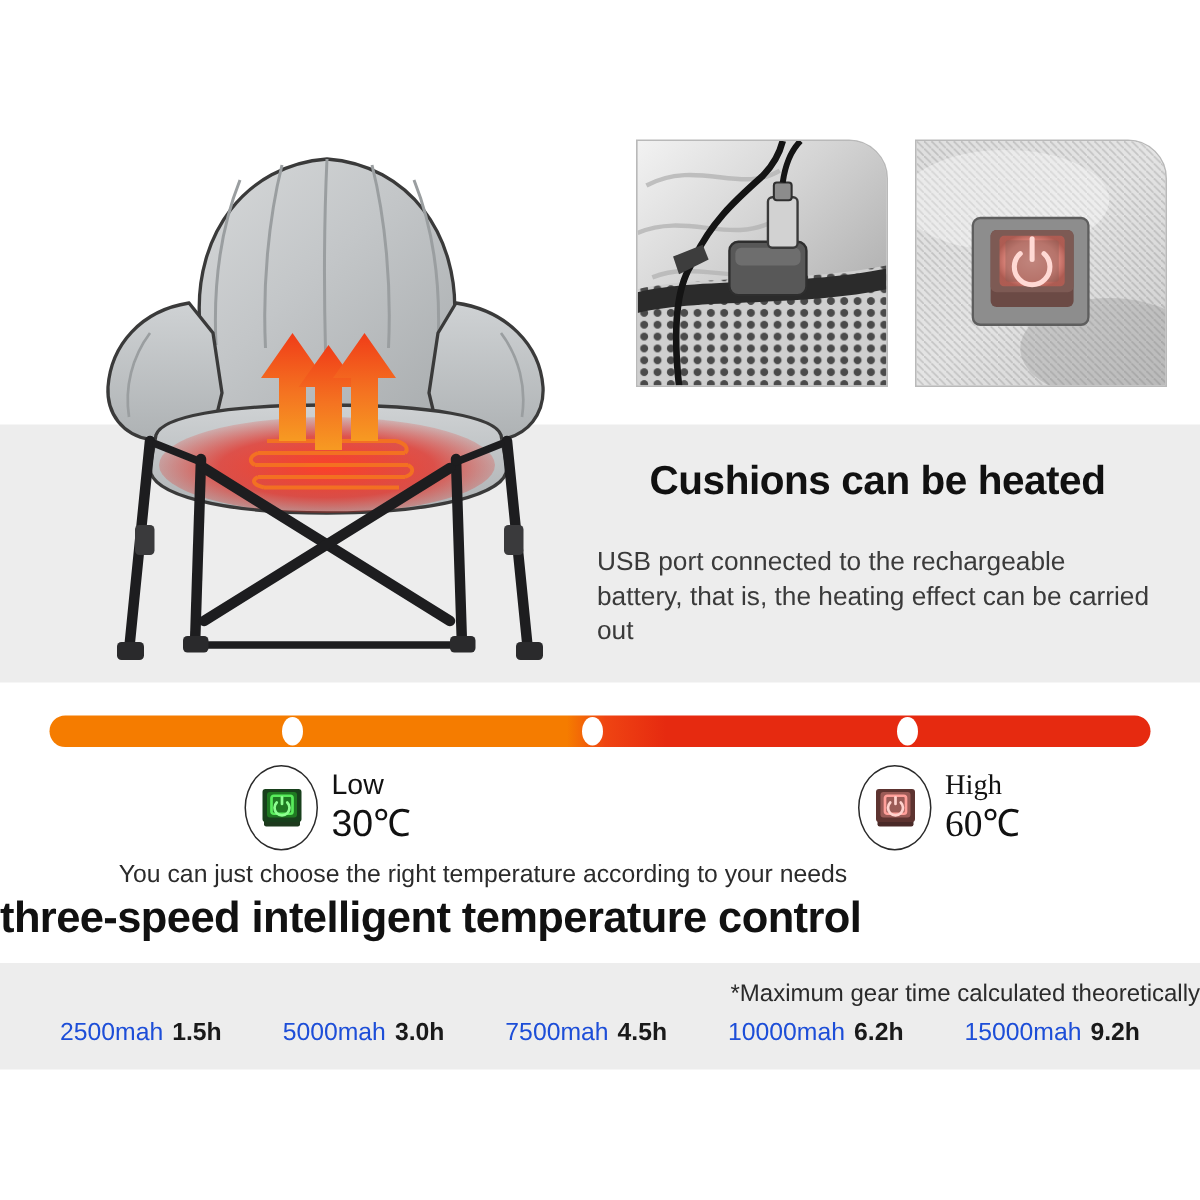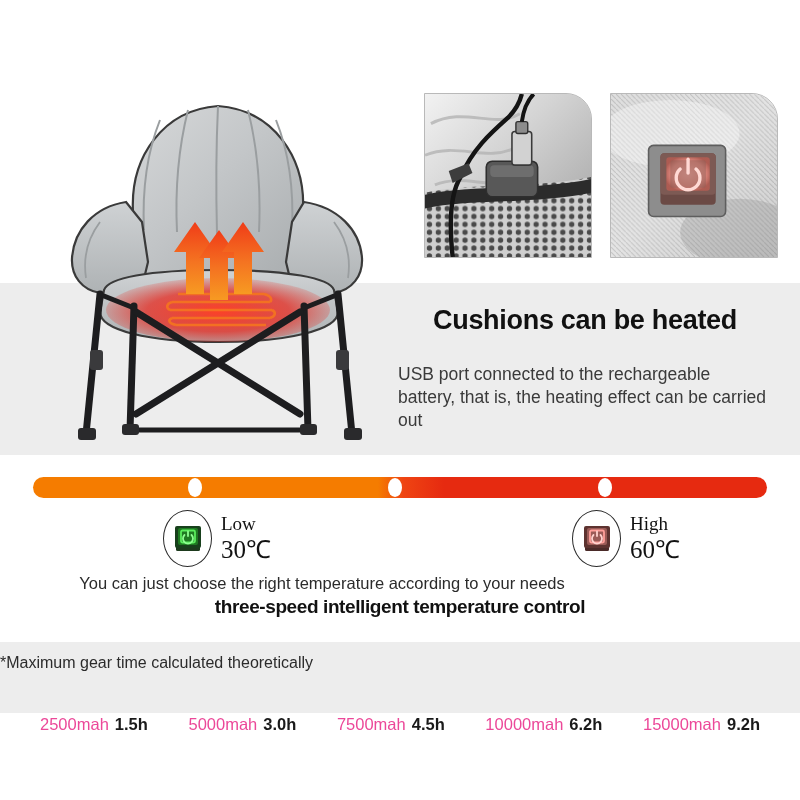--- a/index.html
+++ b/index.html
@@ -63,52 +63,52 @@
     background: #ffffff; border-radius: 50%;
   }
   .dot-low    { left: 188px; }
   .dot-middle { left: 388px; }
   .dot-high   { left: 598px; }
 
   
   .level {
     position: absolute; top: 510px; display: flex; align-items: center; gap: 9px;
   }
-  .lv-low    { left: 163px; font-family: Liberation Serif, serif; }
+  .lv-low    { left: 163px; }
   .lv-middle { left: 373px; }
   .lv-high   { left: 572px; font-family: Liberation Serif, serif; }
   .level-oval {
     width: 49px; height: 57px; border: 1.4px solid #2a2a2a; border-radius: 50%;
     display: flex; align-items: center; justify-content: center; flex: 0 0 auto;
   }
   .level-text { line-height: 1.16; }
   .level-name { font-size: 19px; color: #111; }
   .level-temp { font-size: 25px; color: #111; }
 
   
   .note-choose {
     position: absolute; left: 0; top: 574px; width: 644px; text-align: center;
     font-size: 16.5px; color: #2b2b2b;
   }
   .tagline {
-    position: absolute; left: 0; top: 596px; width: 800px; text-align: center;
-    font-size: 19px; font-weight: bold; color: #111; letter-spacing: -0.4px;
+    position: absolute; left: 0; top: 596px; width: 800px; text-align: left;
+    font-size: 29px; font-weight: bold; color: #111; letter-spacing: -0.4px;
   }
 
   
   .battery-note {
-    position: absolute; left: 0; top: 654px; width: 800px; text-align: left;
+    position: absolute; left: 0; top: 654px; width: 800px; text-align: right;
     font-size: 16px; color: #2b2b2b;
   }
   .battery-row {
     position: absolute; left: 40px; top: 679px; width: 720px;
     display: flex; justify-content: space-between; align-items: baseline;
   }
   .battery-cell { display: flex; align-items: baseline; gap: 6px; }
-  .bat-mah  { font-size: 16.5px; color: #ec4899; margin-top: 36px; }
+  .bat-mah  { font-size: 16.5px; color: #1d4ed8; }
   .bat-time { font-size: 16.5px; color: #1a1a1a; font-weight: bold; }
 </style>
 </head>
 <body>
 
 <div id="page">
 
   <div class="band-gray-hero"></div>
   <div class="band-gray-battery"></div>
 

